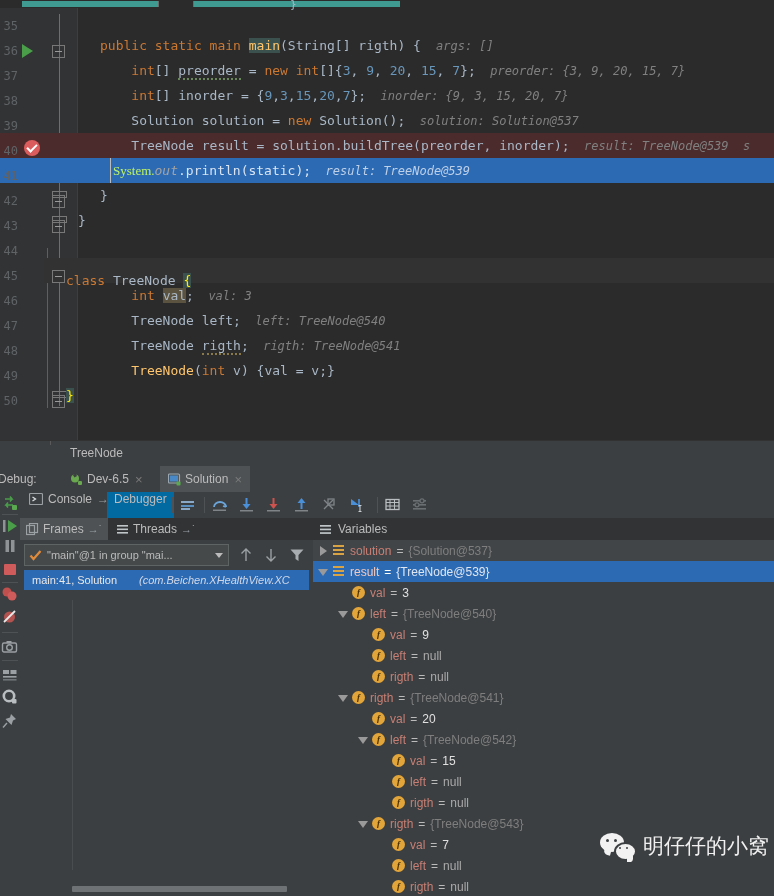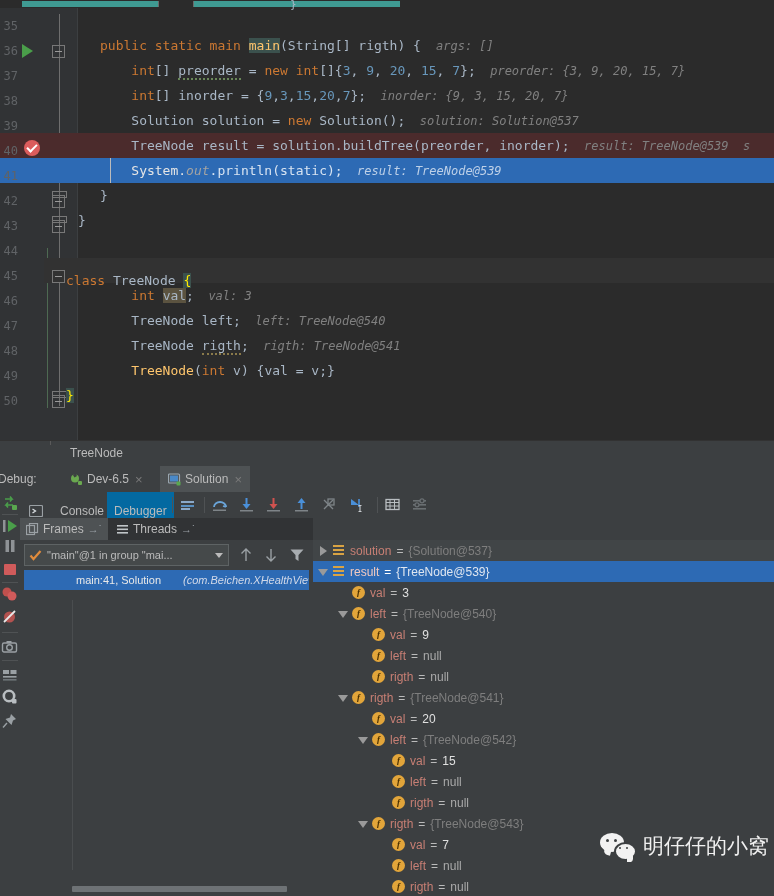--- a/index.html
+++ b/index.html
@@ -74,41 +74,41 @@
   .dtab.active{background:#4e5254;}
   .tabicon{width:13px;height:13px;position:relative;}
 
   
   #rail{position:absolute;left:0;top:492px;width:20px;height:404px;background:#3c3f41;}
   .railbtn{position:absolute;left:1px;width:18px;height:18px;}
   .railsep{position:absolute;left:2px;width:16px;height:1px;background:#4f5254;}
 
   
   #dtoolbar{position:absolute;left:20px;top:492px;width:754px;height:26px;background:#3c3f41;}
-  .tb-tab{position:absolute;top:0;height:26px;display:flex;align-items:flex-end;padding:0 7px;box-sizing:border-box;gap:12px;}
+  .tb-tab{position:absolute;top:0;height:26px;display:flex;align-items:flex-start;padding:0 7px;box-sizing:border-box;}
   .tb-tab .tnm{font-size:12px;color:#bbbbbb;}
   .tb-tab.sel{background:#0369a1;}
   .tbi{position:absolute;top:5px;width:16px;height:16px;}
   .tbsep{position:absolute;top:5px;width:1px;height:16px;background:#4f5254;}
 
   
   #framespane{position:absolute;left:20px;top:518px;width:293px;height:378px;background:#3c3f41;}
   #ftabs{position:absolute;left:0;top:0;width:293px;height:22px;background:#313335;}
   .ftab{position:absolute;top:0;height:22px;display:flex;align-items:center;padding:0 6px;box-sizing:border-box;font-size:12px;}
   .ftab.act{background:#4e5254;}
   .ftab .arr{color:#9aa0a6;margin-left:4px;font-size:11px;}
   #threadsel{position:absolute;left:4px;top:26px;width:205px;height:22px;background:#45494a;
       border:1px solid #5e6364;box-sizing:border-box;display:flex;align-items:center;padding:0 4px;}
   #threadsel .tsel-t{font-size:11px;color:#bbbbbb;margin-left:5px;white-space:nowrap;overflow:hidden;}
   .chev{position:absolute;right:5px;top:8px;width:0;height:0;border-left:4px solid transparent;
       border-right:4px solid transparent;border-top:5px solid #bbbbbb;}
   .fr-btn{position:absolute;top:29px;width:16px;height:16px;}
   #framelist{position:absolute;left:4px;top:52px;width:285px;height:22px;}
   .frame-row{position:absolute;left:0;top:0;width:285px;height:20px;background:#2d6ab4;display:flex;align-items:center;padding-left:8px;box-sizing:border-box;font-size:11px;white-space:nowrap;overflow:hidden;}
-  .frame-row .fl{color:#e8e8e8;margin-left:44px;}
+  .frame-row .fl{color:#e8e8e8;}
   .frame-row .fi{color:#d0d8e8;font-style:italic;margin-left:22px;}
   #fscroll{position:absolute;left:0;bottom:3px;width:293px;height:9px;}
   #fscroll .bar{position:absolute;left:52px;top:2px;width:215px;height:6px;background:#6e7275;border-radius:1px;}
   .vlinef{position:absolute;left:52px;top:0;width:1px;background:#4a4d4f;}
 
   
   #varpane{position:absolute;left:313px;top:518px;width:461px;height:378px;background:#3c3f41;}
   #varhdr{position:absolute;left:0;top:0;width:461px;height:22px;background:#313335;display:flex;align-items:center;padding-left:6px;box-sizing:border-box;}
   #varhdr .vh{font-size:12px;color:#bbbbbb;margin-left:6px;}
   #vartree{position:absolute;left:0;top:22px;width:461px;height:356px;overflow:hidden;}
@@ -196,21 +196,21 @@
   <div class="codeline" style="top:33px;left:100px;"><span class="kw">public</span><span class="txt"> </span><span class="kw">static</span><span class="txt"> </span><span class="kw">main</span><span class="txt"> </span><span class="fn hl-ident">main</span><span class="txt">(String[] rigth) { </span><span class="hint"> args: []</span></div>
 
   <div class="codeline" style="top:58px;left:100px;"><span class="txt">    </span><span class="kw">int</span><span class="txt">[] </span><span class="txt wavy">preorder</span><span class="txt"> = </span><span class="kw">new</span><span class="txt"> </span><span class="kw">int</span><span class="txt">[]{</span><span class="num">3</span><span class="txt">, </span><span class="num">9</span><span class="txt">, </span><span class="num">20</span><span class="txt">, </span><span class="num">15</span><span class="txt">, </span><span class="num">7</span><span class="txt">};</span><span class="hint">  preorder: {3, 9, 20, 15, 7}</span></div>
 
   <div class="codeline" style="top:83px;left:100px;"><span class="txt">    </span><span class="kw">int</span><span class="txt">[] inorder = {</span><span class="num">9</span><span class="txt">,</span><span class="num">3</span><span class="txt">,</span><span class="num">15</span><span class="txt">,</span><span class="num">20</span><span class="txt">,</span><span class="num">7</span><span class="txt">};</span><span class="hint">  inorder: {9, 3, 15, 20, 7}</span></div>
 
   <div class="codeline" style="top:108px;left:100px;"><span class="txt">    Solution solution = </span><span class="kw">new</span><span class="txt"> Solution();</span><span class="hint">  solution: Solution@537</span></div>
 
   <div class="codeline" style="top:133px;left:100px;"><span class="txt">    TreeNode result = solution.buildTree(preorder, inorder);</span><span class="hint">  result: TreeNode@539  s</span></div>
 
-  <div class="codeline" style="top:158px;left:100px;"><span class="txt" style="color:#e5e5e5;">    System.</span><span class="stc" style="color:#a3a3a3;">out</span><span class="txt" style="color:#d8e4f2;">.println(static);</span><span class="hint" style="color:#bdd0e8;">  result: TreeNode@539</span></div>
+  <div class="codeline" style="top:158px;left:100px;"><span class="txt" style="color:#bef264;font-family:Liberation Serif, serif;">    System.</span><span class="stc" style="color:#a3a3a3;">out</span><span class="txt" style="color:#d8e4f2;">.println(static);</span><span class="hint" style="color:#bdd0e8;">  result: TreeNode@539</span></div>
 
   <div class="codeline" style="top:183px;left:100px;"><span class="txt">}</span></div>
   <div class="codeline" style="top:208px;left:78px;"><span class="txt">}</span></div>
   <div class="codeline" style="top:233px;left:78px;"></div>
 
   <div class="codeline" style="top:268px;left:66px;"><span class="kw">class</span><span class="txt"> TreeNode </span><span class="hl-ident" style="color:#ffea00;">{</span></div>
 
   <div class="codeline" style="top:283px;left:100px;"><span class="txt">    </span><span class="kw">int</span><span class="txt"> </span><span class="txt hl-val">val</span><span class="txt">;</span><span class="hint">  val: 3</span></div>
 
   <div class="codeline" style="top:308px;left:100px;"><span class="txt">    TreeNode left;</span><span class="hint">  left: TreeNode@540</span></div>
@@ -468,20 +468,30 @@
     </div>
   </div>
 
   <div class="vlinef" style="top:82px;height:270px;"></div>
   <div id="fscroll">
     <div class="bar"></div>
   </div>
 </div>
 
 <div id="varpane">
+  <div id="varhdr">
+    <span style="width:13px;height:13px;">
+      <svg width="13" height="13" viewBox="0 0 13 13">
+        <rect x="1" y="2" width="11" height="1.7" fill="#c0c5c8"></rect>
+        <rect x="1" y="5.6" width="11" height="1.7" fill="#c0c5c8"></rect>
+        <rect x="1" y="9.2" width="11" height="1.7" fill="#c0c5c8"></rect>
+      </svg>
+    </span>
+    <span class="vh">Variables</span>
+  </div>
   <div id="vartree">
       <div class="vrow hov" style="padding-left: 4px;">
         <span class="tgl">
           <i class="tri-r"></i>
         </span>
         <span class="vic">
           <span class="ic-obj">
             <i style="top:0"></i>
             <i style="top:4px"></i>
             <i style="top:8px"></i>

